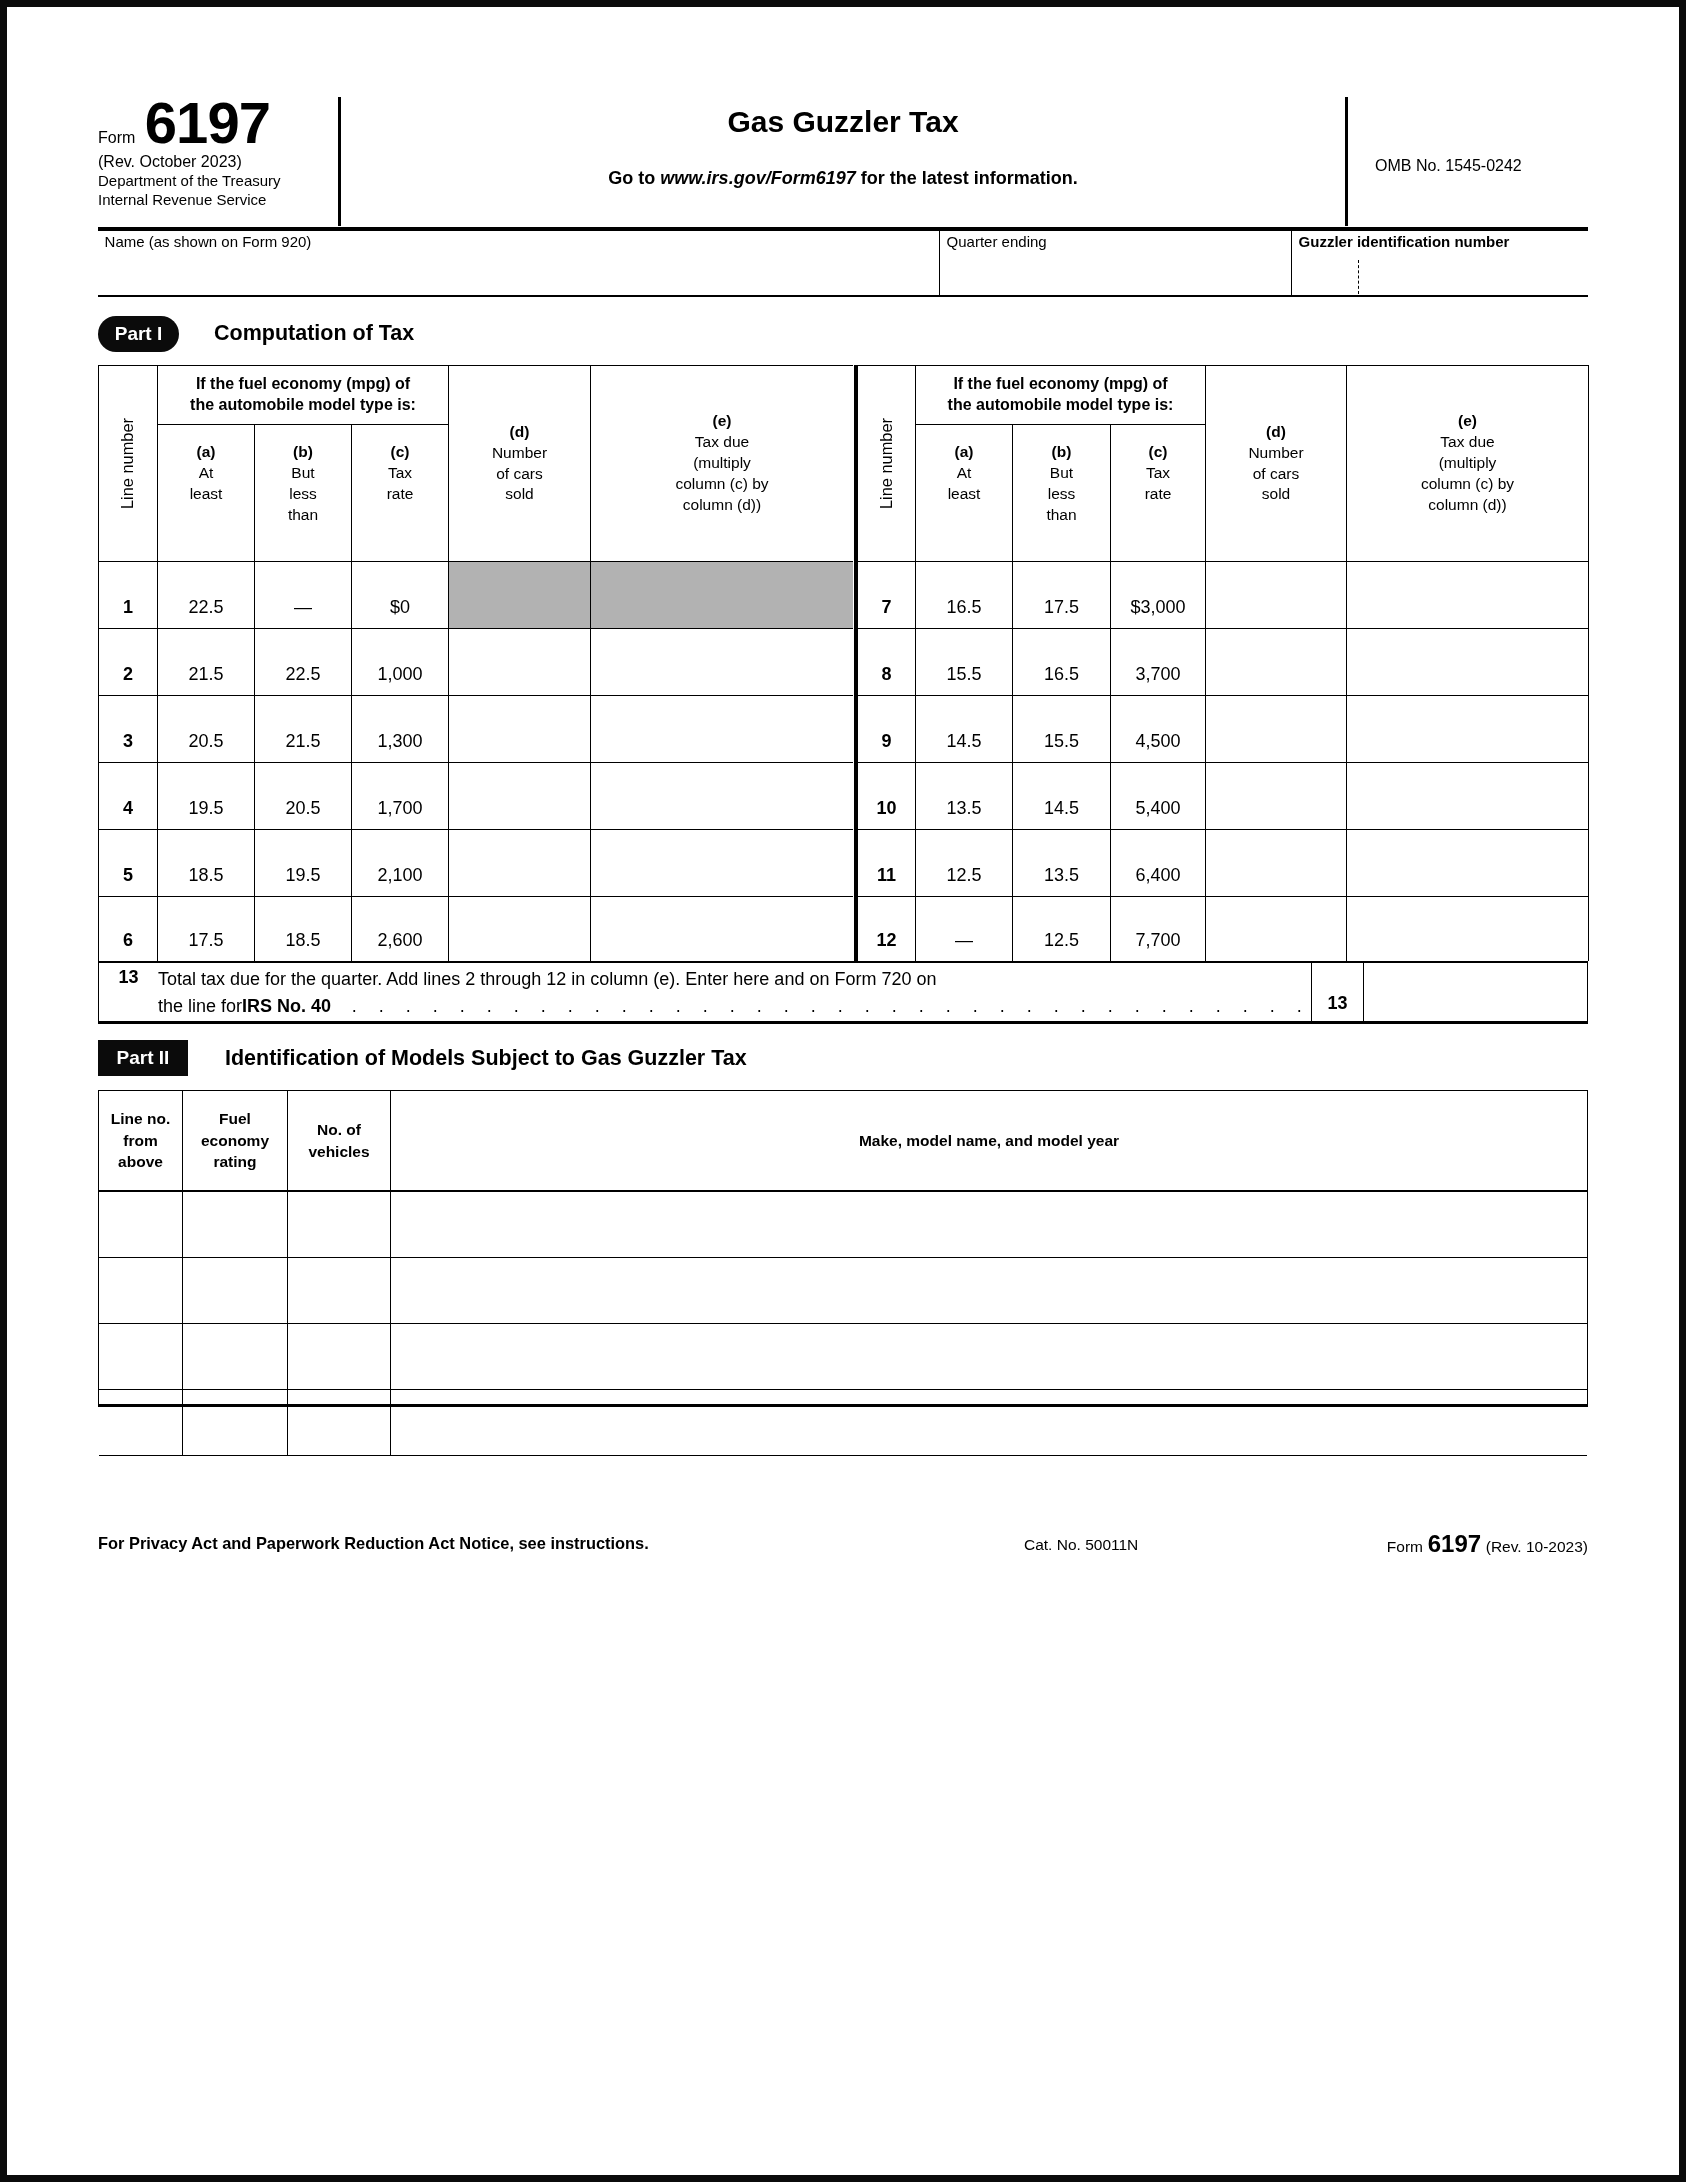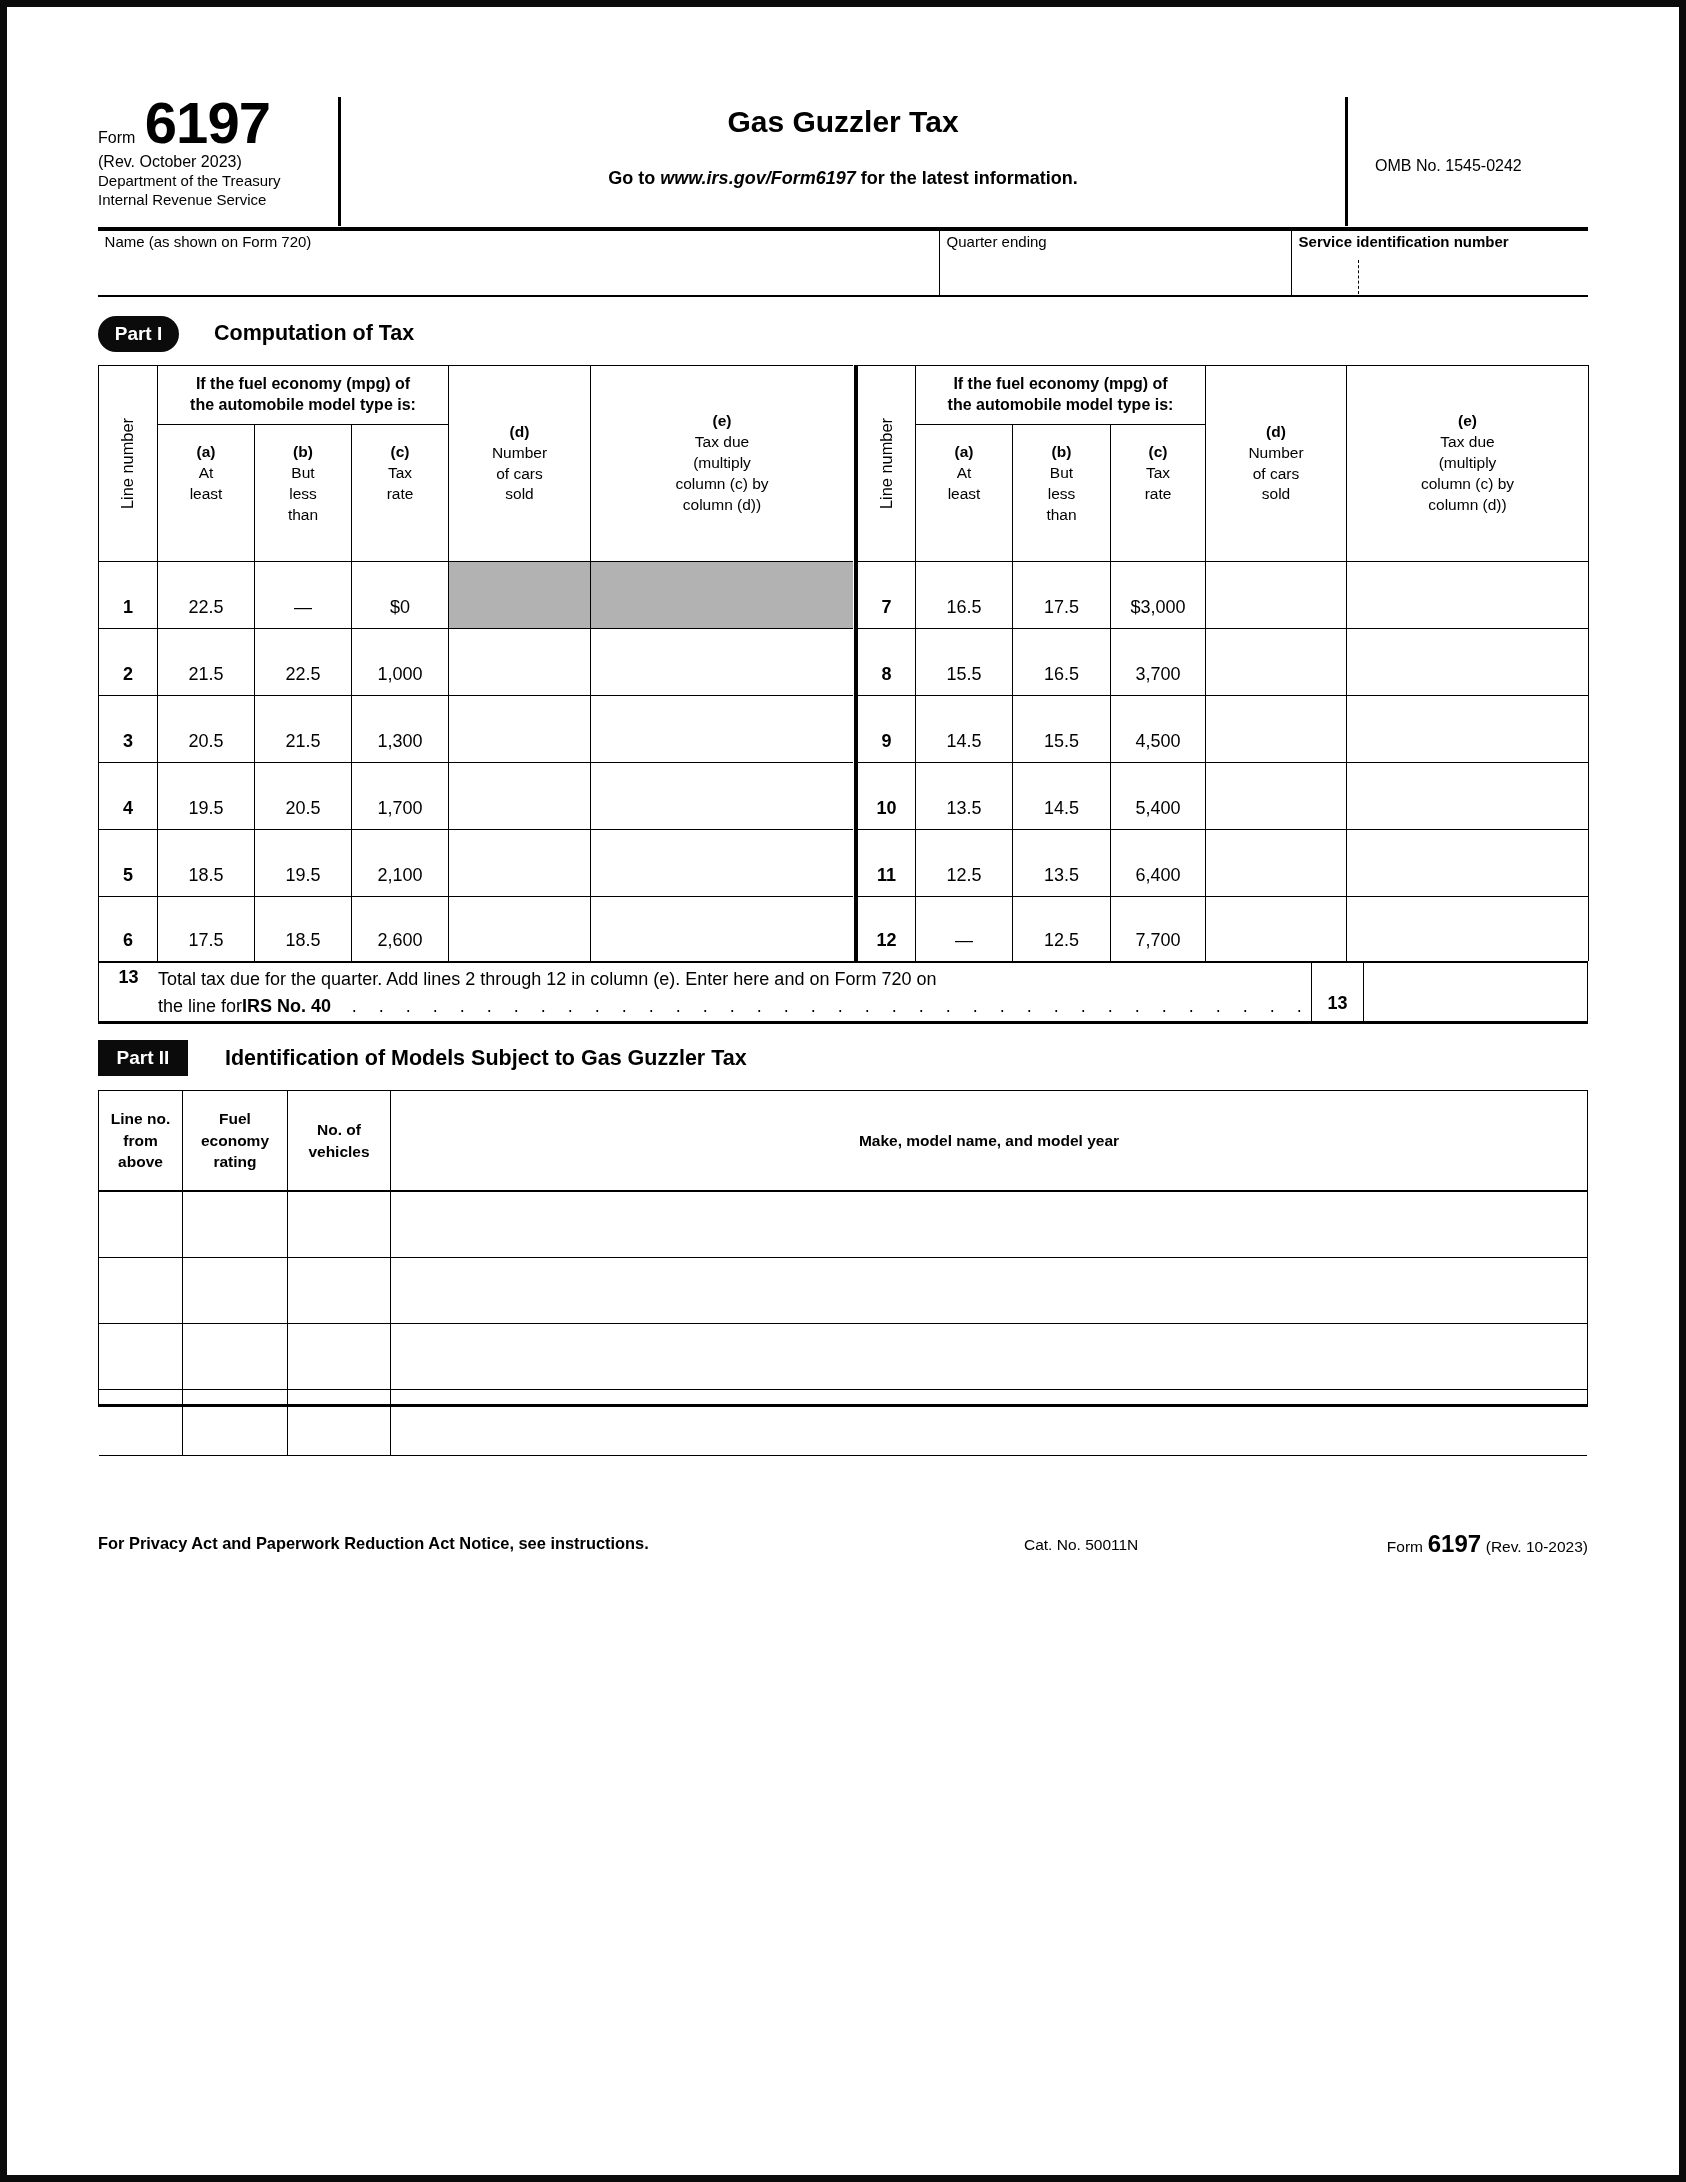--- a/index.html
+++ b/index.html
@@ -122,29 +122,29 @@
   <div class="abs" id="h-center">
     <div class="abs" id="h-title">Gas Guzzler Tax</div>
     <div class="abs" id="h-goto"><span>Go to </span><i>www.irs.gov/Form6197</i><span> for the latest information.</span></div>
   </div>
   <div class="abs vline" style="left:1345px;top:97px;height:129px;"></div>
   <div class="abs" id="h-omb">OMB No. 1545-0242</div>
   <div class="abs" id="h-rule"></div>
 
   <div class="abs" id="namerow">
     <div class="idcell" id="cell-name">
-      <span>Name (as shown on Form 720)</span>
+      <span>Name (as shown on Form 920)</span>
       <span></span>
     </div>
     <div class="idcell" id="cell-quarter">
       <span>Quarter ending</span>
       <span></span>
     </div>
     <div class="idcell" id="cell-ein">
-      <span>Service identification number</span>
+      <span>Guzzler identification number</span>
       <span></span>
       <span id="ein-dash"></span>
     </div>
   </div>
 
   <div class="badge" id="badge1">Part I</div>
   <div class="sectitle" id="title1">Computation of Tax</div>
 
   <div class="grid" id="p1-left">
     <div class="c h-linenum">

